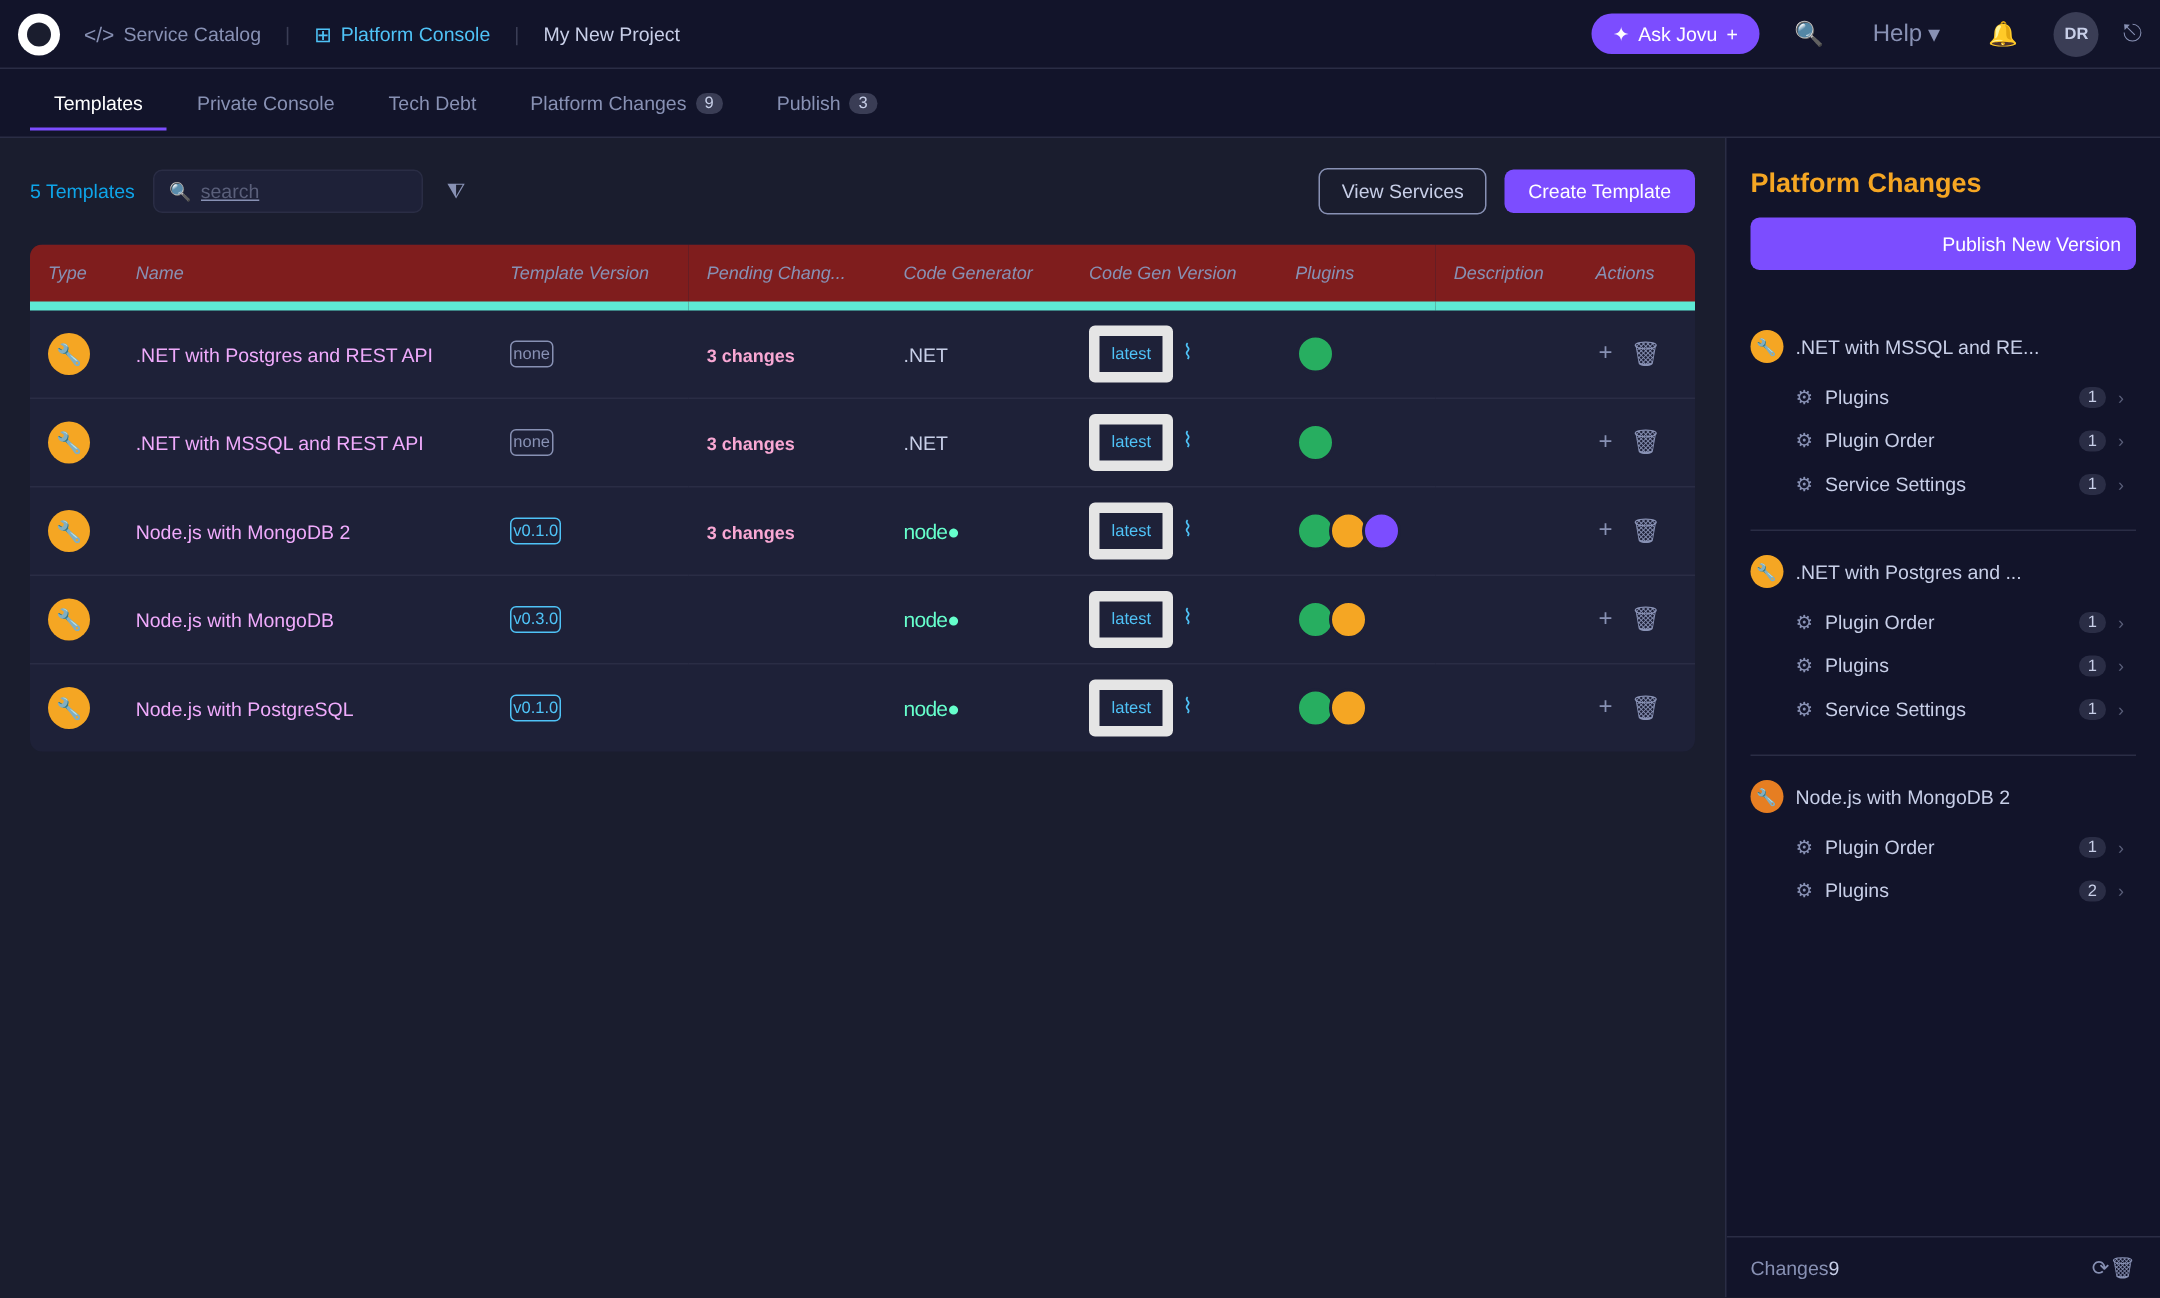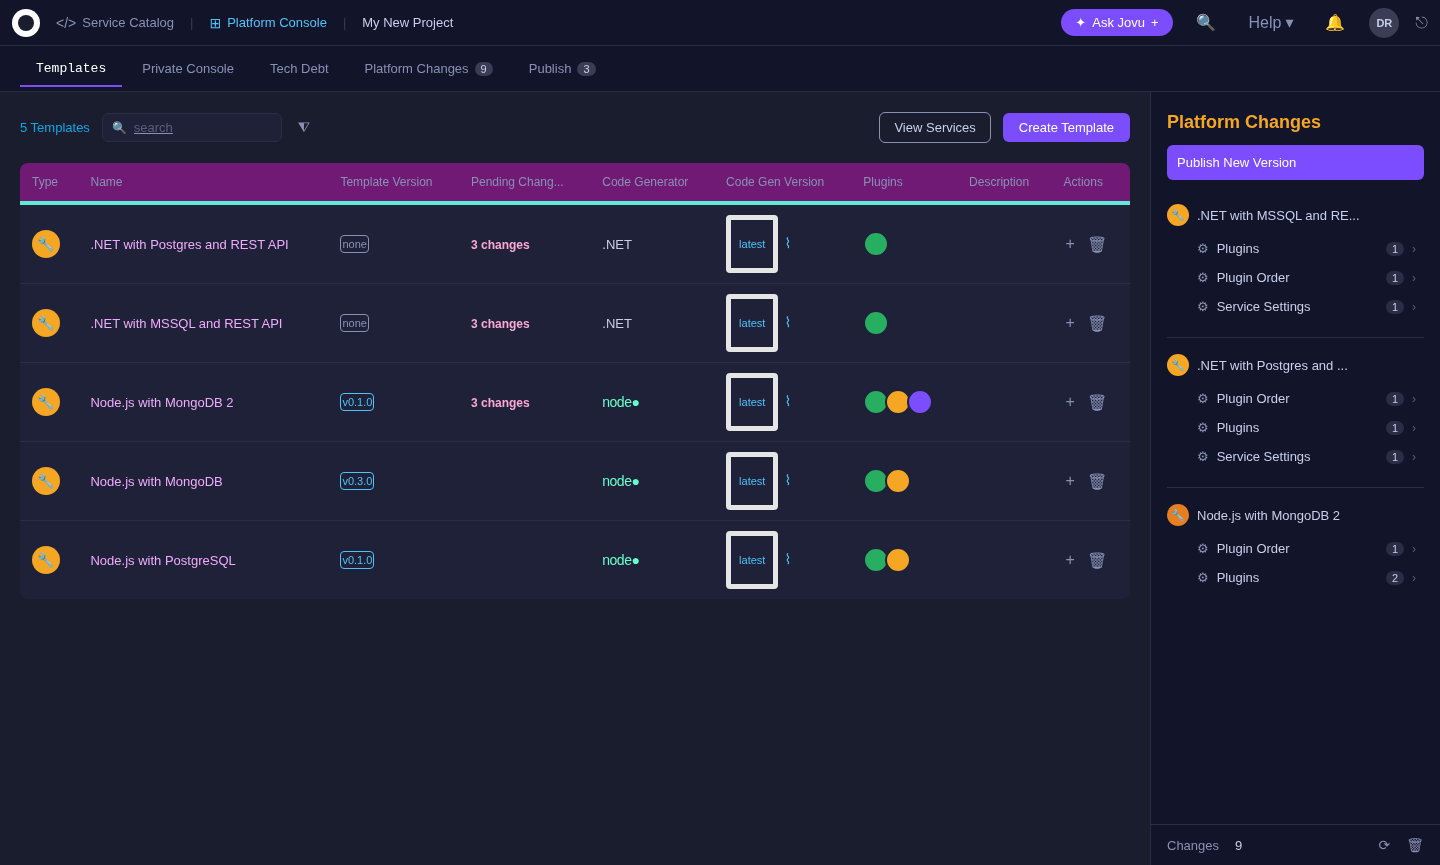--- a/index.html
+++ b/index.html
@@ -100,21 +100,20 @@
       padding: 10px 16px;
       color: #8891b4;
       cursor: pointer;
       font-size: 13px;
       display: flex; align-items: center; gap: 6px;
       position: relative;
       white-space: nowrap;
     }
     .tab.active {
       color: #fff;
-      font-family: Liberation Mono, monospace;
     }
     .tab.active::after {
       content: '';
       position: absolute;
       bottom: -1px;
       left: 0; right: 0;
       height: 2px;
       background: #7c4dff;
     }
     .tab-badge {
@@ -203,22 +202,23 @@
     .table-container {
       background: #1e2138;
       border-radius: 8px;
       overflow: hidden;
     }
     .data-table {
       width: 100%;
       border-collapse: collapse;
     }
     .data-table thead tr {
-      background: #701a75;
-      border-bottom: 4px solid #5eead4;
+      background: #7f1d1d;
+      border-bottom: 6px solid #5eead4;
+      font-style: italic;
     }
     .data-table th {
       padding: 12px 12px;
       text-align: left;
       color: #8891b4;
       font-weight: 500;
       font-size: 12px;
       white-space: nowrap;
     }
     .data-table tbody tr {
@@ -244,24 +244,24 @@
       color: #4fc3f7;
       border-radius: 4px;
       padding: 2px 1px;
       font-size: 11px;
       background: transparent;
       display: inline-block;
     }
     .version-badge.none { border-color: #8891b4; color: #8891b4; }
     .changes-text { color: #f9a8d4; font-size: 12px; font-weight: bold; }
     .latest-badge {
-      border: 5px solid #e5e5e5;
+      border: 7px solid #e5e5e5;
       color: #4fc3f7;
       border-radius: 4px;
-      padding: 18px 8px;
+      padding: 6px 8px;
       font-size: 11px;
       background: transparent;
       display: inline-block;
     }
     .pulse-icon { color: #4fc3f7; font-size: 14px; margin-left: 6px; }
     .plugin-avatars {
       display: flex; align-items: center;
       gap: -4px;
     }
     .plugin-avatar {
@@ -296,30 +296,30 @@
       flex-direction: column;
       overflow-y: auto;
     }
     .sidebar-header {
       padding: 20px 16px 12px;
       font-size: 18px;
       font-weight: 600;
       color: #f5a623;
     }
     .sidebar-publish-btn {
-      margin: 0 16px 16px;
+      margin: 0 16px 32px;
       background: #7c4dff;
       border: none;
       color: #fff;
       border-radius: 6px;
       padding: 10px;
       font-size: 13px;
       cursor: pointer;
       width: calc(100% - 32px);
-      text-align: left;
+      text-align: right;
     }
 
     .sidebar-section {
       padding: 8px 16px;
     }
     .sidebar-section-title {
       display: flex;
       align-items: center;
       gap: 8px;
       margin-bottom: 8px;
@@ -362,21 +362,21 @@
     }
     .sidebar-chevron { color: #5a5f7a; font-size: 12px; }
     .sidebar-divider { height: 1px; background: #2a2d45; margin: 8px 16px; }
 
     .sidebar-footer {
       margin-top: auto;
       border-top: 1px solid #2a2d45;
       padding: 12px 16px;
       display: flex;
       align-items: center;
-      gap: 16px;
+      gap: 0;
     }
     .sidebar-footer-changes { color: #8891b4; font-size: 13px; }
     .sidebar-footer-count { color: #c8cfe8; font-size: 13px; font-weight: 500; }
     .sidebar-footer-spacer { flex: 1; }
     .sidebar-footer-btn {
       background: none;
       border: none;
       color: #8891b4;
       cursor: pointer;
       font-size: 14px;

